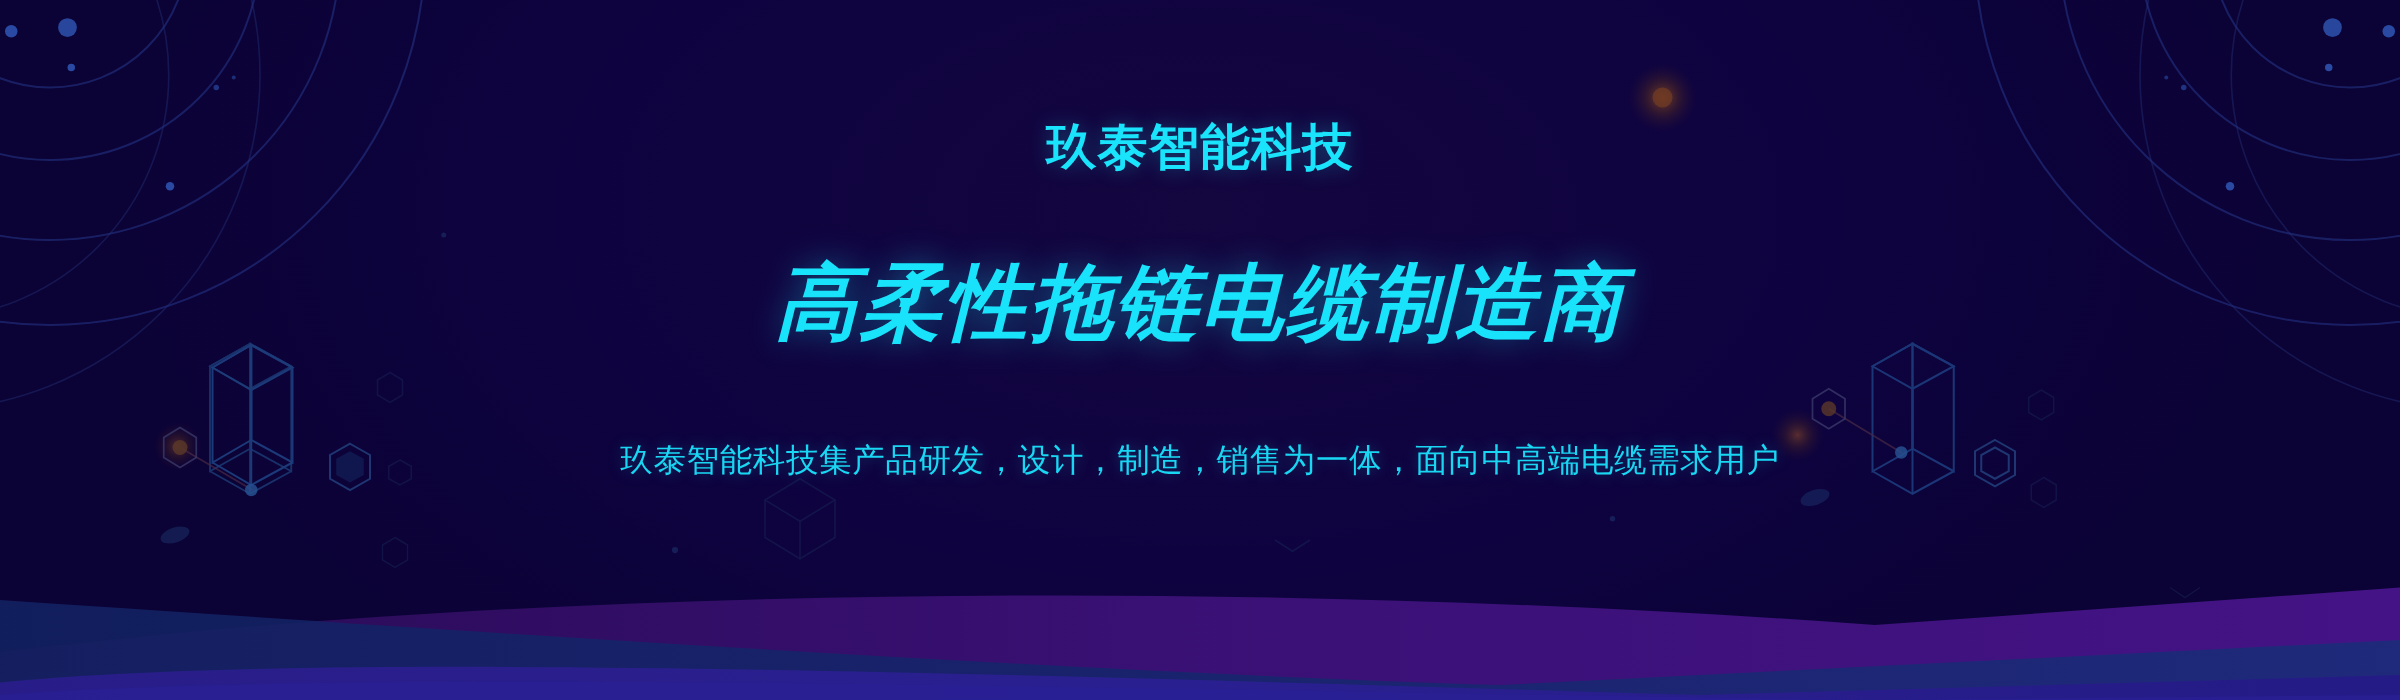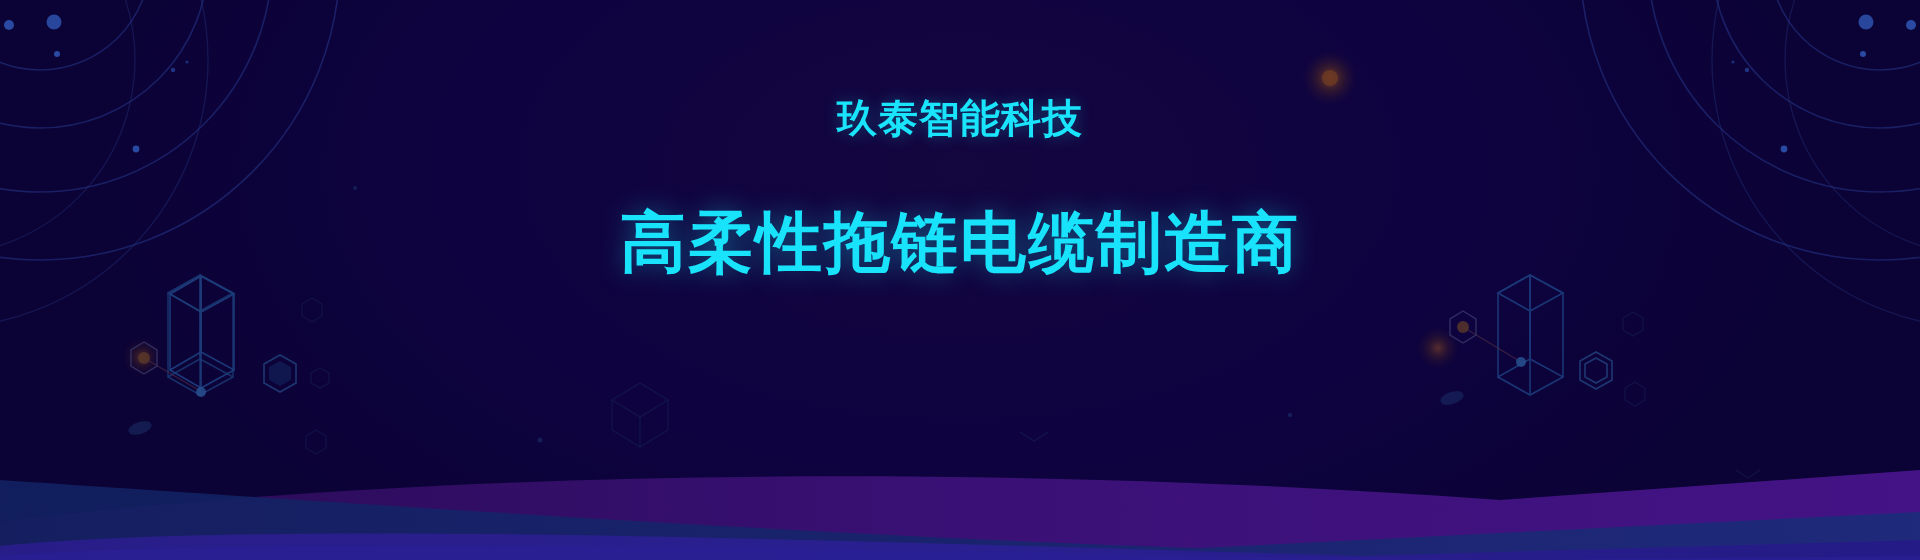--- a/index.html
+++ b/index.html
@@ -53,20 +53,21 @@
 
   .headline {
     margin-top:24px;
     font-size:66px;
     font-weight:bold;
     letter-spacing:2px;
     color:#18e3fb;
     line-height:1.06;
     white-space:nowrap;
     text-shadow:0 0 26px rgba(24,227,251,.38);
+    font-style:italic;
   }
 
   .subline {
     margin-top:30px;
     font-size:26px;
     font-weight:500;
     letter-spacing:.5px;
     color:#19d6f2;
     line-height:1.2;
     white-space:nowrap;
@@ -237,15 +238,16 @@
     <path d="M0,546 C260,520 820,540 1360,556 L1920,540 L1920,560 L0,560 Z" fill="url(#waveViolet)" opacity="0.95"></path>
 
     <path d="M0,556 C300,534 900,552 1500,560 L1920,556 L1920,560 L0,560 Z" fill="#2a1f96" opacity="0.7"></path>
   </svg>
 
   <div id="content">
     <div class="eyebrow">玖泰智能科技</div>
 
     <h1 class="headline">高柔性拖链电缆制造商</h1>
 
+    <div class="subline">玖泰智能科技集产品研发，设计，制造，销售为一体，面向中高端电缆需求用户</div>
   </div>
 
 </div>
 
 </body></html>

